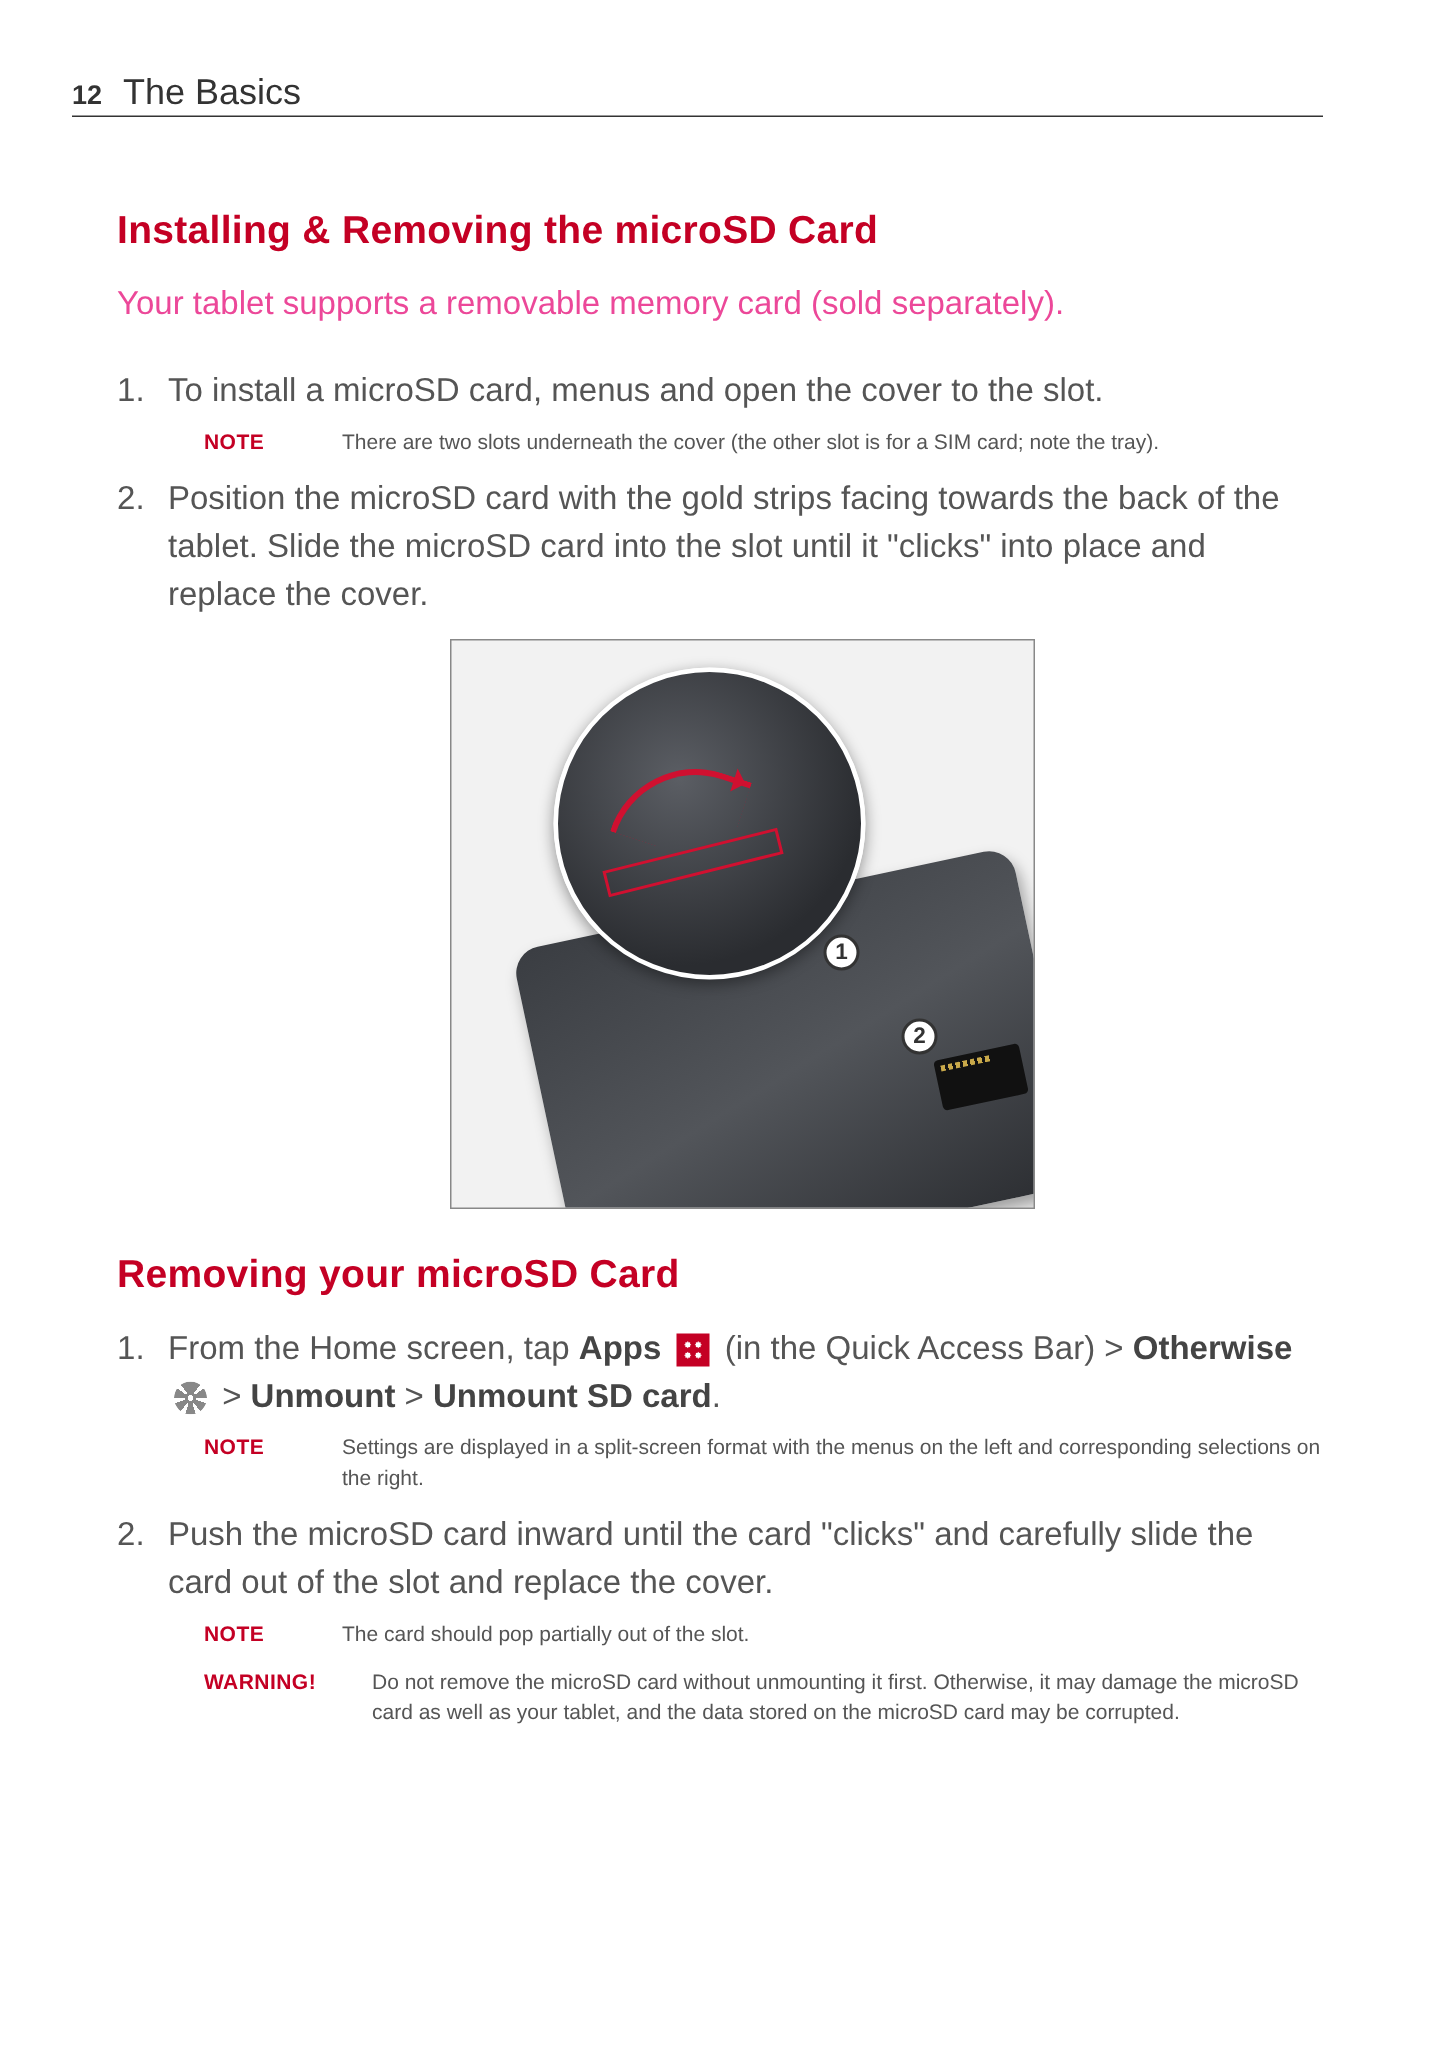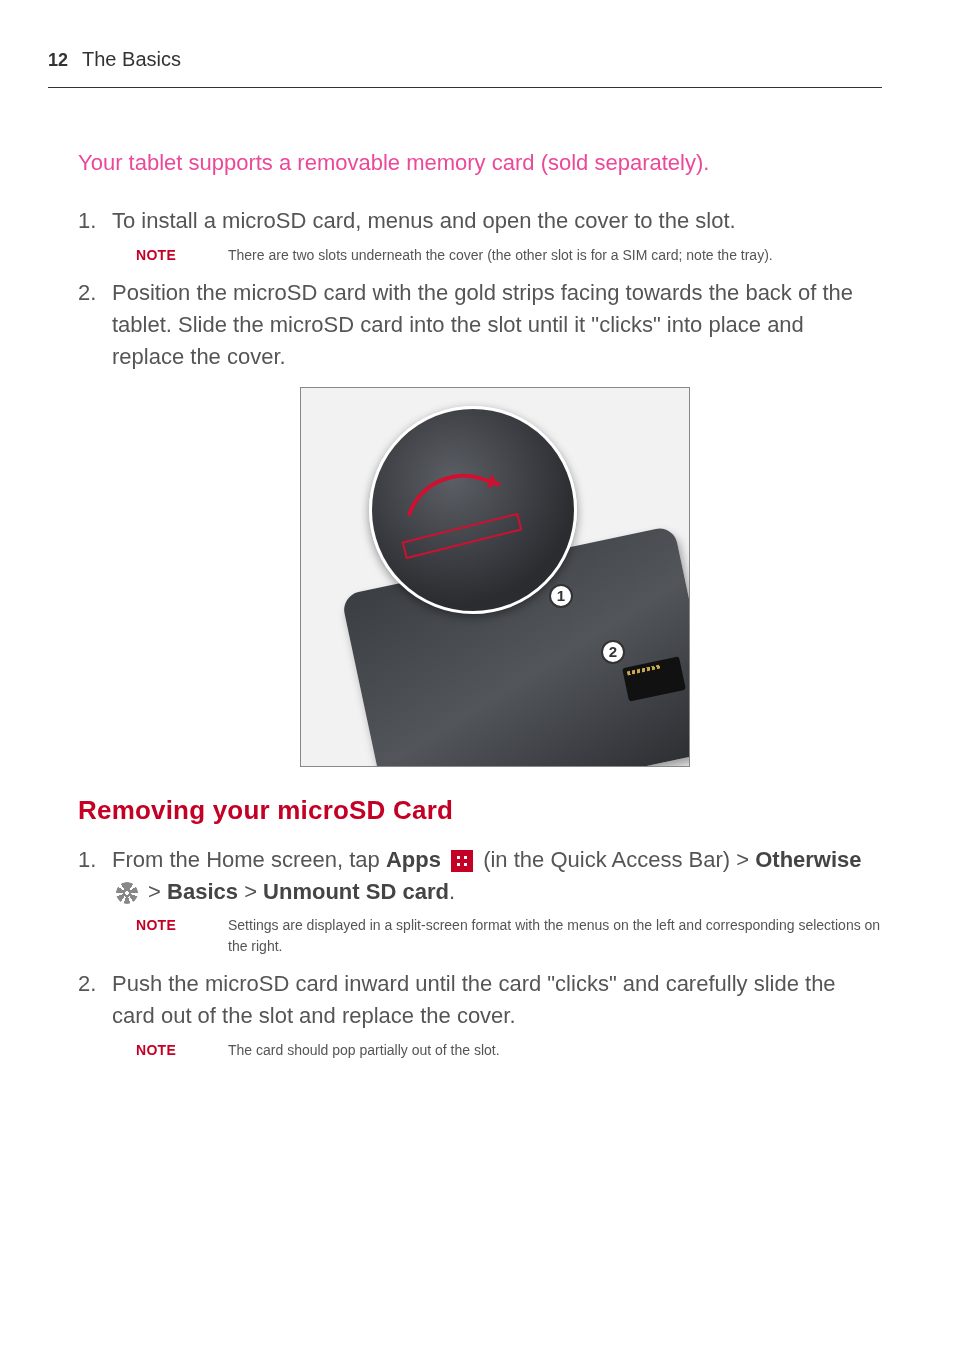--- a/index.html
+++ b/index.html
@@ -10,30 +10,30 @@
       background: #ffffff;
       color: #333333;
       padding: 48px 72px 48px 48px;
       position: relative;
     }
     .header-row {
       display: flex;
       align-items: baseline;
       gap: 14px;
       border-bottom: 1.5px solid #333333;
-      padding-bottom: 16px;
+      padding-bottom: 1px;
       margin-bottom: 60px;
     }
     .page-number {
       font-size: 18px;
       font-weight: bold;
       color: #333333;
     }
     .header-title {
-      font-size: 20px;
+      font-size: 24px;
       font-weight: normal;
       color: #333333;
     }
     .content {
       padding-left: 30px;
     }
     h2.section {
       color: #c40024;
       font-size: 26px;
       font-weight: bold;
@@ -224,20 +224,21 @@
 </head>
 <body>
 
 <div class="header-row">
   <span class="page-number">12</span>
   <span class="header-title">The Basics</span>
 </div>
 
 <div class="content">
 
+  <h2 class="section">Installing &amp; Removing the microSD Card</h2>
 
   <p class="lead">Your tablet supports a removable memory card (sold separately).</p>
 
   <ol class="steps">
     <li>
       <span>To install a microSD card, menus and open the cover to the slot.</span>
       <div class="note-row">
         <span class="note-label">NOTE</span>
         <span class="note-text">There are two slots underneath the cover (the other slot is for a SIM card; note the tray).</span>
       </div>
@@ -260,28 +261,32 @@
     </div>
   </div>
 
   <h2 class="section">Removing your microSD Card</h2>
 
   <ol class="steps">
     <li>
       <span>From the Home screen, tap </span><span class="step-inline">Apps</span>
       <span class="icon-apps"></span>
       <span> (in the Quick Access Bar) &gt; </span><span class="step-inline">Otherwise</span>
-      <span class="icon-settings"></span><span> &gt; </span><span class="step-inline">Basics</span><span> &gt; </span><span class="step-inline">Unmount SD card</span><span>.</span>
+      <span class="icon-settings"></span><span> &gt; </span><span class="step-inline">Unmount</span><span> &gt; </span><span class="step-inline">Unmount SD card</span><span>.</span>
       <div class="note-row">
         <span class="note-label">NOTE</span>
         <span class="note-text">Settings are displayed in a split-screen format with the menus on the left and corresponding selections on the right.</span>
       </div>
     </li>
     <li>
       <span>Push the microSD card inward until the card "clicks" and carefully slide the card out of the slot and replace the cover.</span>
       <div class="note-row">
         <span class="note-label">NOTE</span>
         <span class="note-text">The card should pop partially out of the slot.</span>
       </div>
+      <div class="note-row">
+        <span class="note-label warning">WARNING!</span>
+        <span class="note-text">Do not remove the microSD card without unmounting it first. Otherwise, it may damage the microSD card as well as your tablet, and the data stored on the microSD card may be corrupted.</span>
+      </div>
     </li>
   </ol>
 
 </div>
 
 </body></html>

